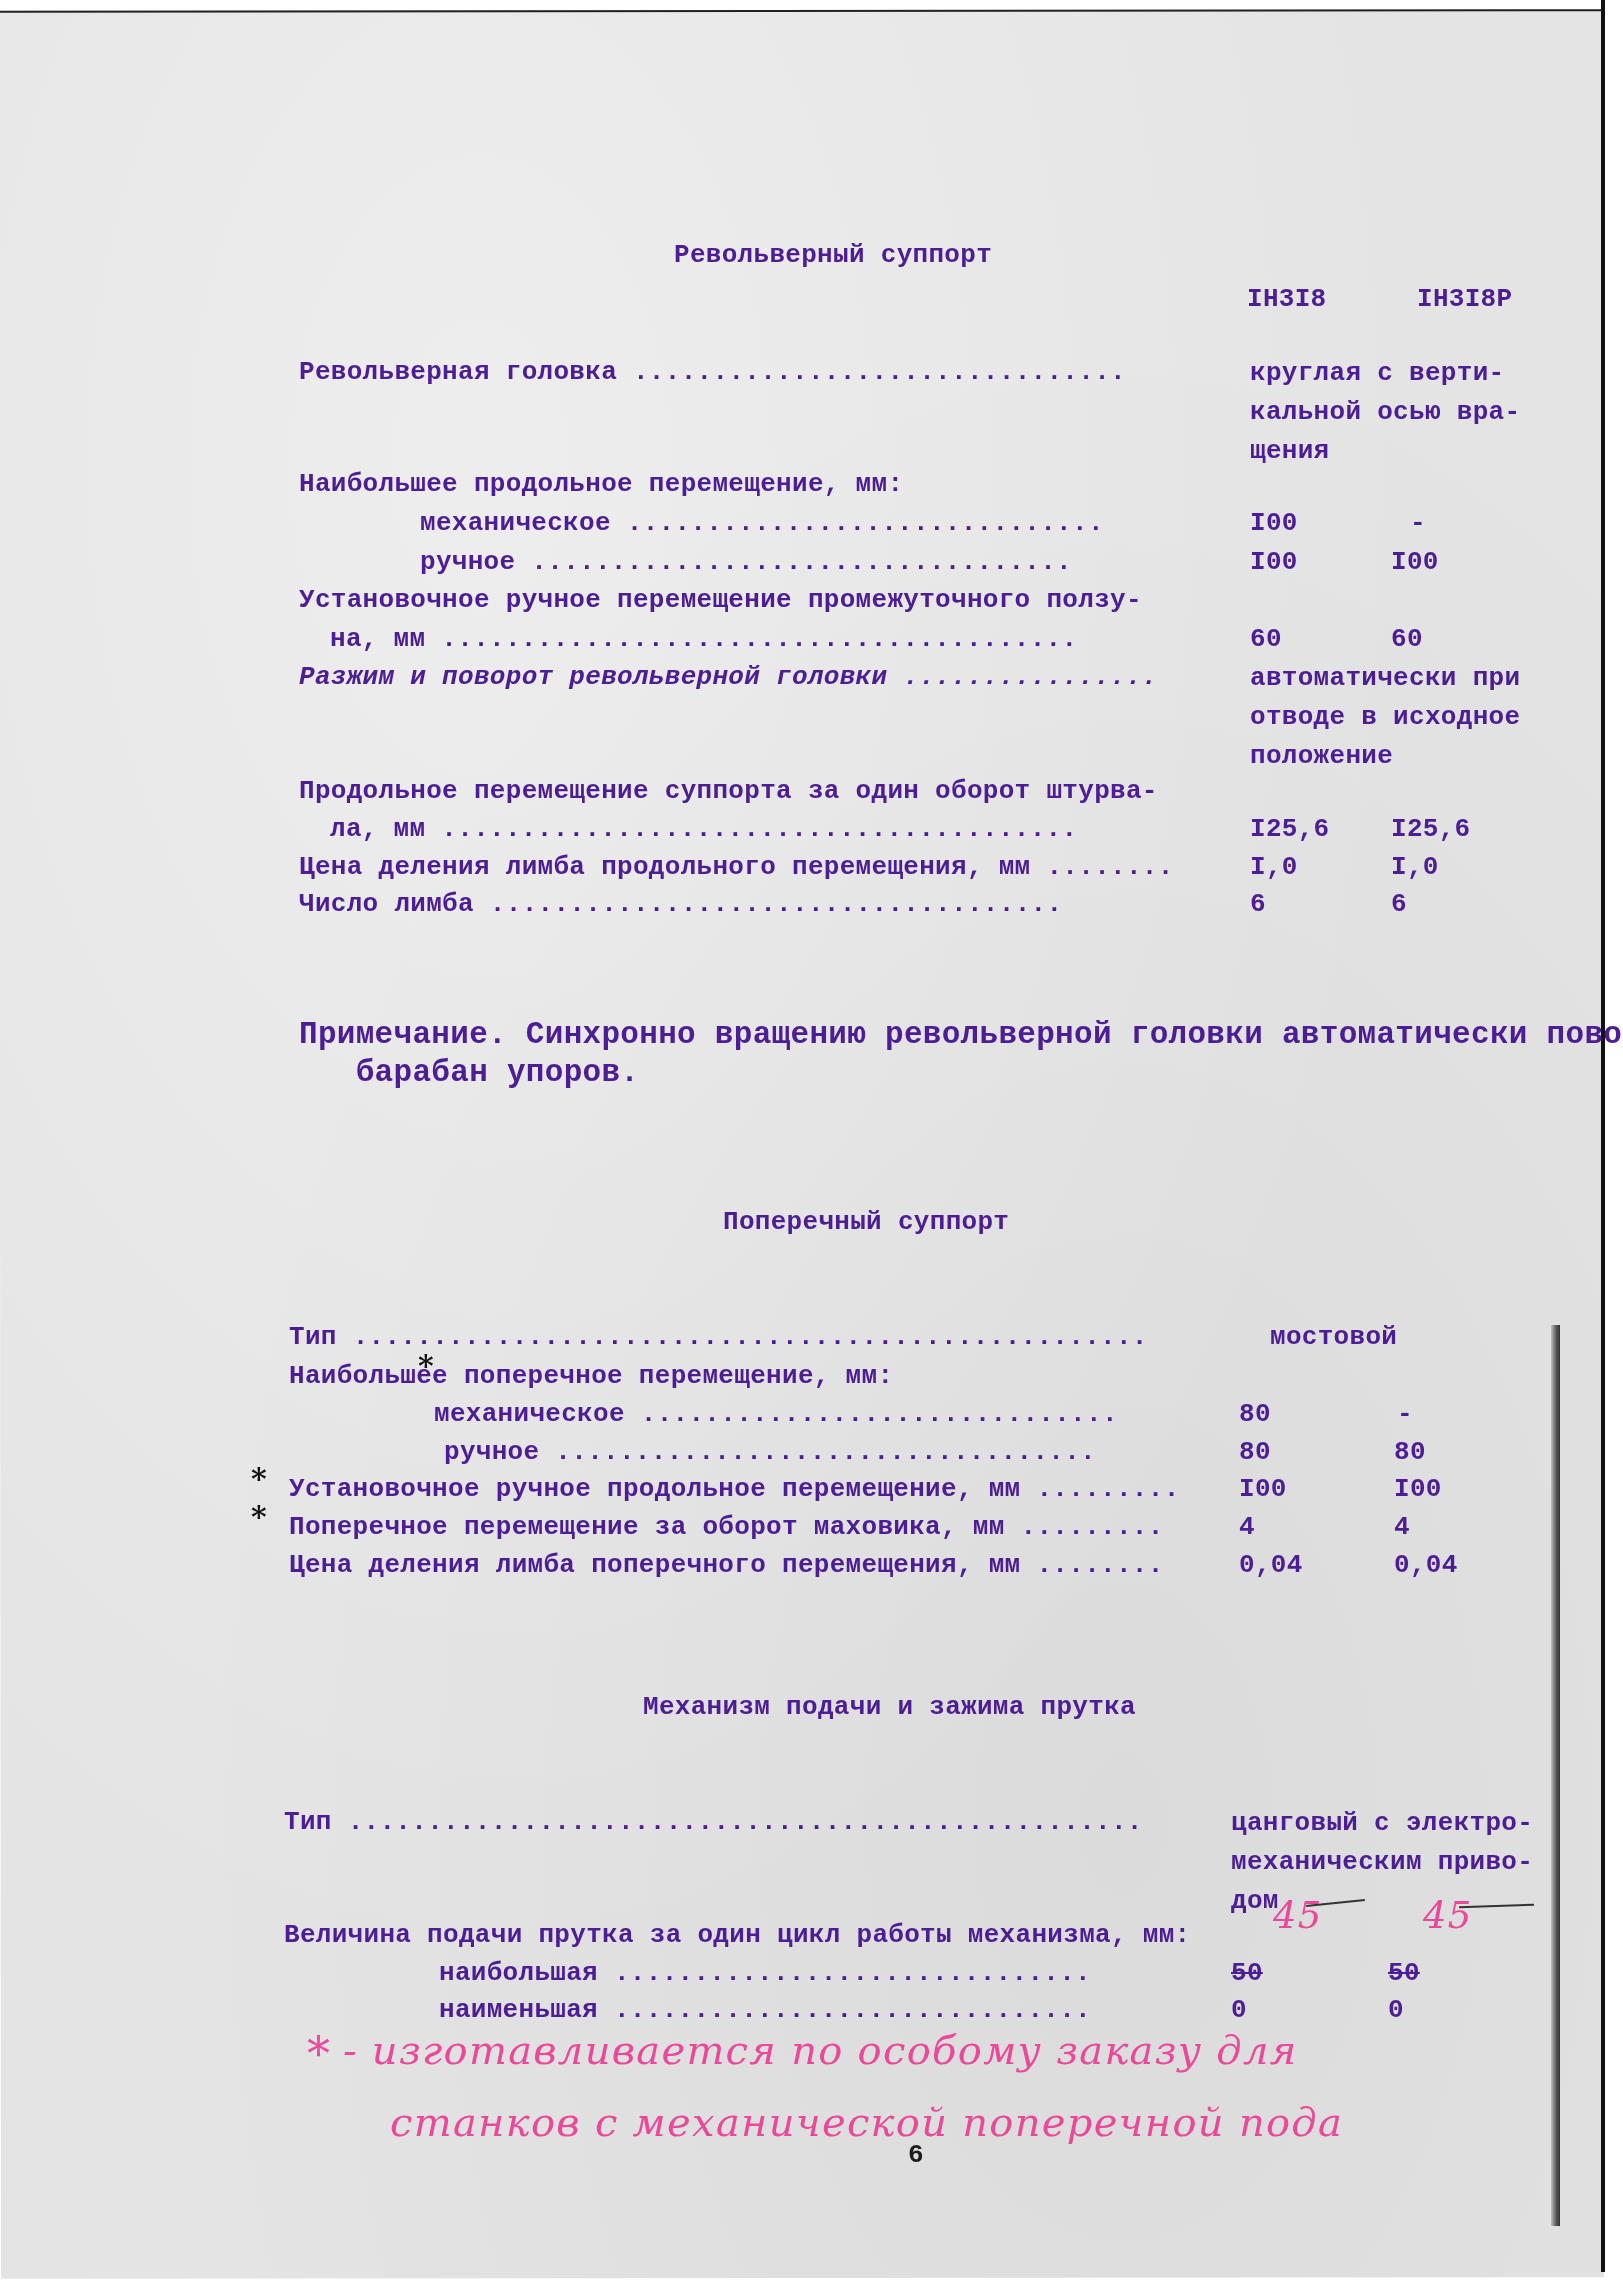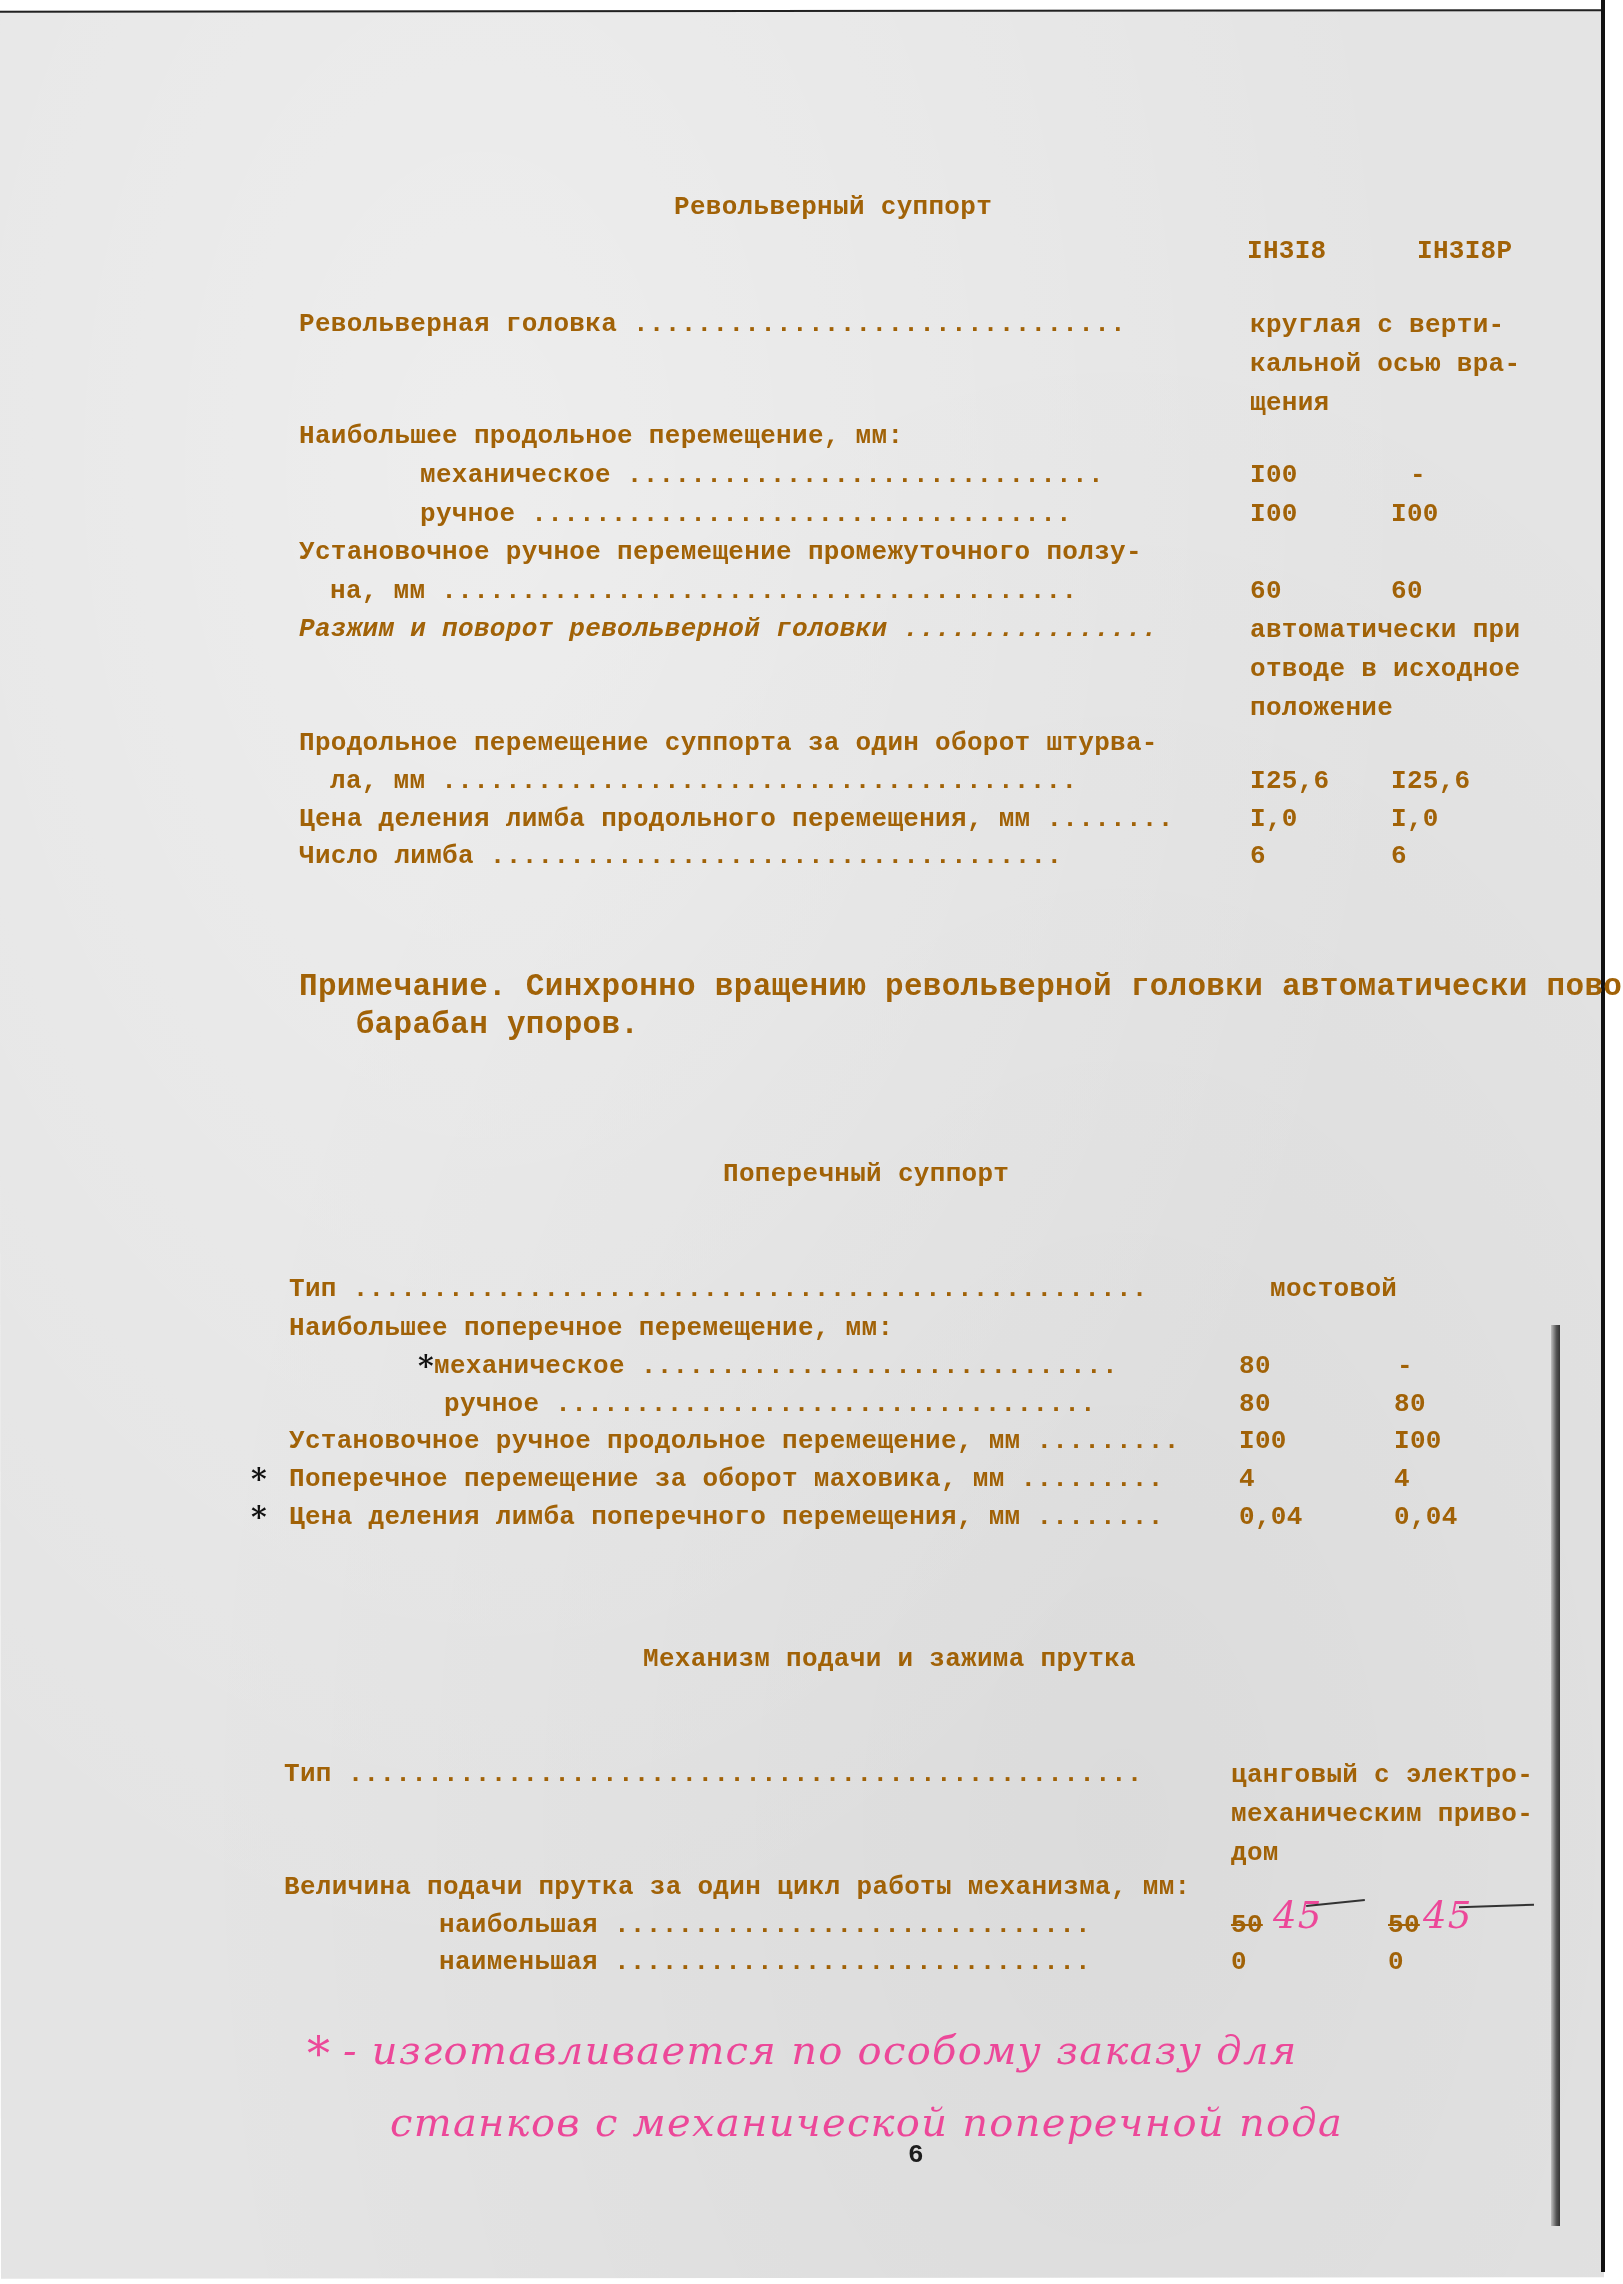--- a/index.html
+++ b/index.html
@@ -18,23 +18,24 @@
     transform:rotate(-0.05deg);
   }
   .right-edge {
     position:absolute; left:1601px; top:0; width:3.9px; height:2272px; background:#111;
   }
   .scan-band {
     position:absolute; left:1551px; top:1325px; width:9.1px; height:901px;
     background:linear-gradient(90deg, rgba(60,60,60,0.2), #555 60%, #333);
   }
   .t {
-    position:absolute; white-space:pre; color:#a16207;
+    position:absolute; white-space:pre; color:#4c1d95;
     font-weight:bold; font-size:26px; letter-spacing:0.3px;
     line-height:37px;
+    margin-top:48px;
   }
   .heading { font-size:26px; }
   .hand {
     position:absolute; white-space:pre; color:#ec4899;
     font-family:"DejaVu Serif", serif; font-style:italic; font-size:40px;
     letter-spacing:1.3px;
   }
   .hand-sm { font-size:37px; }
   .strike { text-decoration:line-through; text-decoration-thickness:2px; }
   .star { position:absolute; color:#111; font-family:"DejaVu Serif", serif; font-size:30px; font-weight:bold; }

